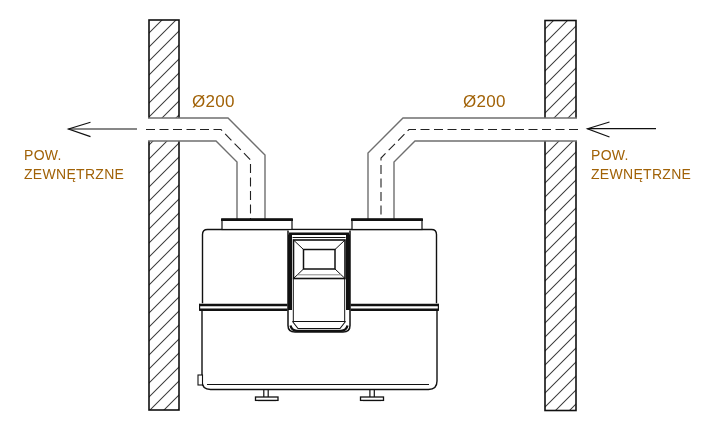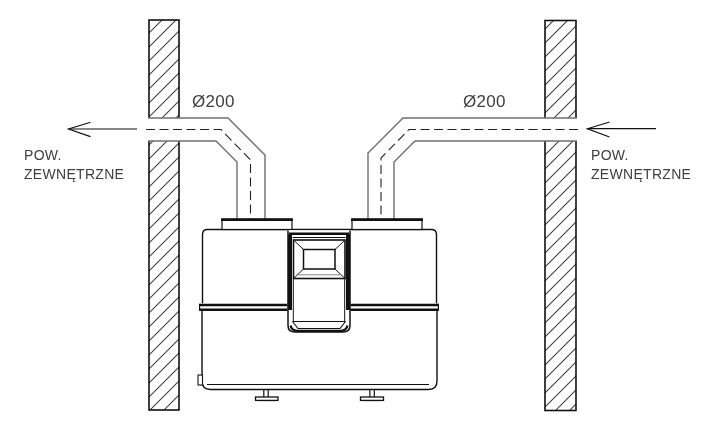--- a/index.html
+++ b/index.html
@@ -7,21 +7,21 @@
     position: relative;
     width: 722px;
     height: 436px;
     background: #ffffff;
     font-family: "Liberation Sans", sans-serif;
     overflow: hidden;
   }
   .drawing-svg { position: absolute; left: 0; top: 0; }
   .label {
     position: absolute;
-    color: #404040;
+    color: #a16207;
     white-space: nowrap;
     user-select: none;
   }
   .label.dia { font-size: 17px; letter-spacing: 0.3px; }
   .label.flow { font-size: 14px; line-height: 18.5px; letter-spacing: 0.3px; }
 </style>
 </head>
 <body>
 
 <div class="canvas">

